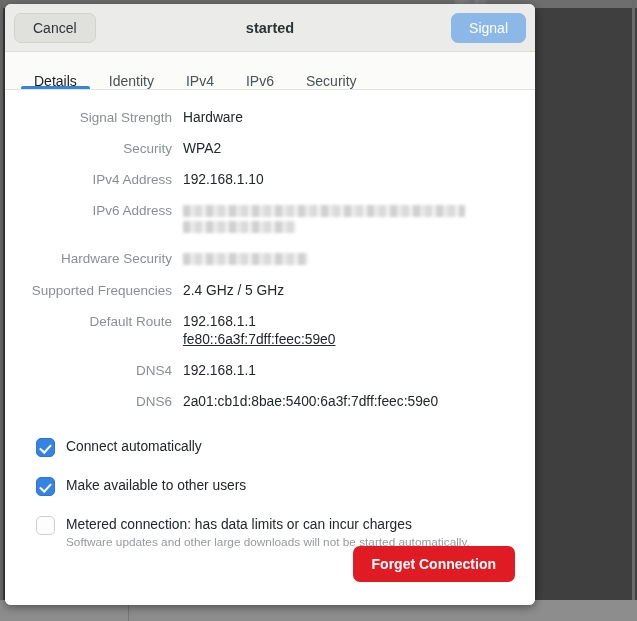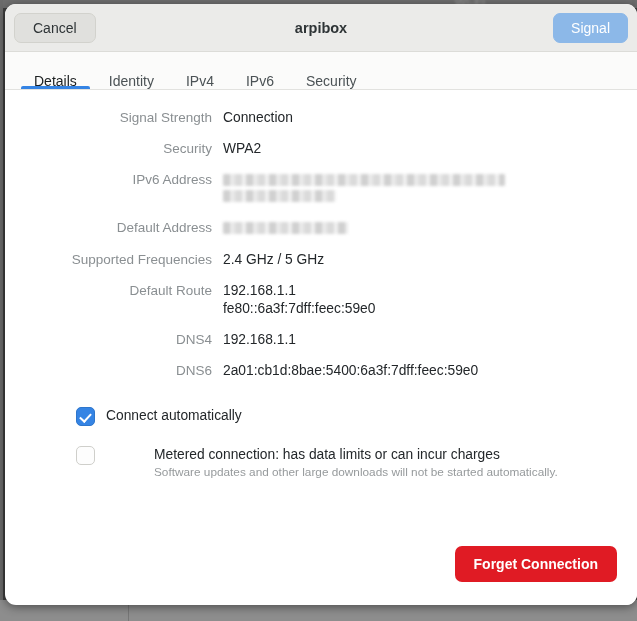--- a/index.html
+++ b/index.html
@@ -54,24 +54,24 @@
     width: 1px;
     height: 20px;
     background: #767676;
   }
 
   
   #dialog {
     position: absolute;
     left: 5px;
     top: 4px;
-    width: 632px;
+    width: 530px;
     height: 601px;
     background: #ffffff;
-    border-radius: 11px;
+    border-radius: 6px;
     overflow: hidden;
     box-shadow: 0 2px 10px rgba(0,0,0,.45);
     display: flex;
     flex-direction: column;
   }
 
   
   .headerbar {
     position: relative;
     flex: 0 0 48px;
@@ -155,21 +155,20 @@
   }
 
   
   .content {
     flex: 1 1 auto;
     position: relative;
     background: #ffffff;
     padding: 16px 0 0 0;
     box-sizing: border-box;
     overflow: hidden;
-    margin-left: 40px;
   }
 
   .rows {
     margin-top: 3px;
   }
   .row {
     display: flex;
     align-items: flex-start;
     margin-bottom: 13px;
   }
@@ -183,20 +182,21 @@
     line-height: 18px;
     flex: 0 0 178px;
   }
   .row .val {
     font-size: 13.8px;
     color: #23272a;
     line-height: 18px;
   }
   .row .val .sub {
     display: block;
+    text-decoration: underline;
   }
 
   
   .redacted {
     display: block;
     background:
       repeating-linear-gradient(90deg,
         #c8c8c8 0px, #c8c8c8 7px,
         #e6e6e6 7px, #e6e6e6 12px,
         #d4d4d4 12px, #d4d4d4 19px,
@@ -214,21 +214,21 @@
   
   .checks {
     margin-top: 26px;
     padding-left: 31px;
   }
   .check-row {
     display: flex;
     align-items: flex-start;
     margin-bottom: 19px;
   }
-  .check-row:last-child { margin-bottom: 0; gap: 48px; }
+  .check-row:last-child { margin-bottom: 0; }
   .cbox {
     flex: 0 0 auto;
     width: 19px;
     height: 19px;
     border-radius: 5px;
     box-sizing: border-box;
     margin-right: 11px;
     margin-top: 1px;
     cursor: pointer;
     position: relative;
@@ -311,21 +311,21 @@
   <div id="edge-left"></div>
   <div id="edge-right"></div>
   <div id="backdrop-lower"></div>
   <div id="backdrop-lower-div"></div>
 </div>
 
 <div id="dialog">
 
   <div class="headerbar">
     <button class="btn-cancel">Cancel</button>
-    <div class="hb-title">arpibox</div>
+    <div class="hb-title">started</div>
     <button class="btn-apply">Signal</button>
   </div>
 
   <div class="tabbar" id="tabbar">
       <div class="tab active">
         <span>Details</span>
       </div>
       <div class="tab">
         <span>Identity</span>
       </div>
@@ -338,35 +338,39 @@
       <div class="tab">
         <span>Security</span>
       </div>
     </div>
 
   <div class="content">
 
     <div class="rows" id="rows">
         <div class="row">
           <div class="lbl">Signal Strength</div>
-          <div class="val"><span>Connection</span></div>
+          <div class="val"><span>Hardware</span></div>
         </div>
         <div class="row">
           <div class="lbl">Security</div>
           <div class="val"><span>WPA2</span></div>
+        </div>
+        <div class="row">
+          <div class="lbl">IPv4 Address</div>
+          <div class="val"><span>192.168.1.10</span></div>
         </div>
         <div class="row">
           <div class="lbl">IPv6 Address</div>
           <div class="val">
             <span class="redacted w1"></span>
             <span class="redacted w2"></span>
           </div>
         </div>
         <div class="row">
-          <div class="lbl">Default Address</div>
+          <div class="lbl">Hardware Security</div>
           <div class="val">
             <span class="redacted w3"></span>
           </div>
         </div>
         <div class="row">
           <div class="lbl">Supported Frequencies</div>
           <div class="val"><span>2.4 GHz / 5 GHz</span></div>
         </div>
         <div class="row">
           <div class="lbl">Default Route</div>
@@ -382,20 +386,24 @@
         </div>
       </div>
 
     <div class="checks">
 
       <div class="check-row">
         <div class="cbox on"></div>
         <div class="check-text">Connect automatically</div>
       </div>
 
+      <div class="check-row">
+        <div class="cbox on"></div>
+        <div class="check-text">Make available to other users</div>
+      </div>
 
       <div class="check-row">
         <div class="cbox off"></div>
         <div class="check-text">
           <span>Metered connection: has data limits or can incur charges</span>
           <span class="check-sub">Software updates and other large downloads will not be started automatically.</span>
         </div>
       </div>
 
     </div>

